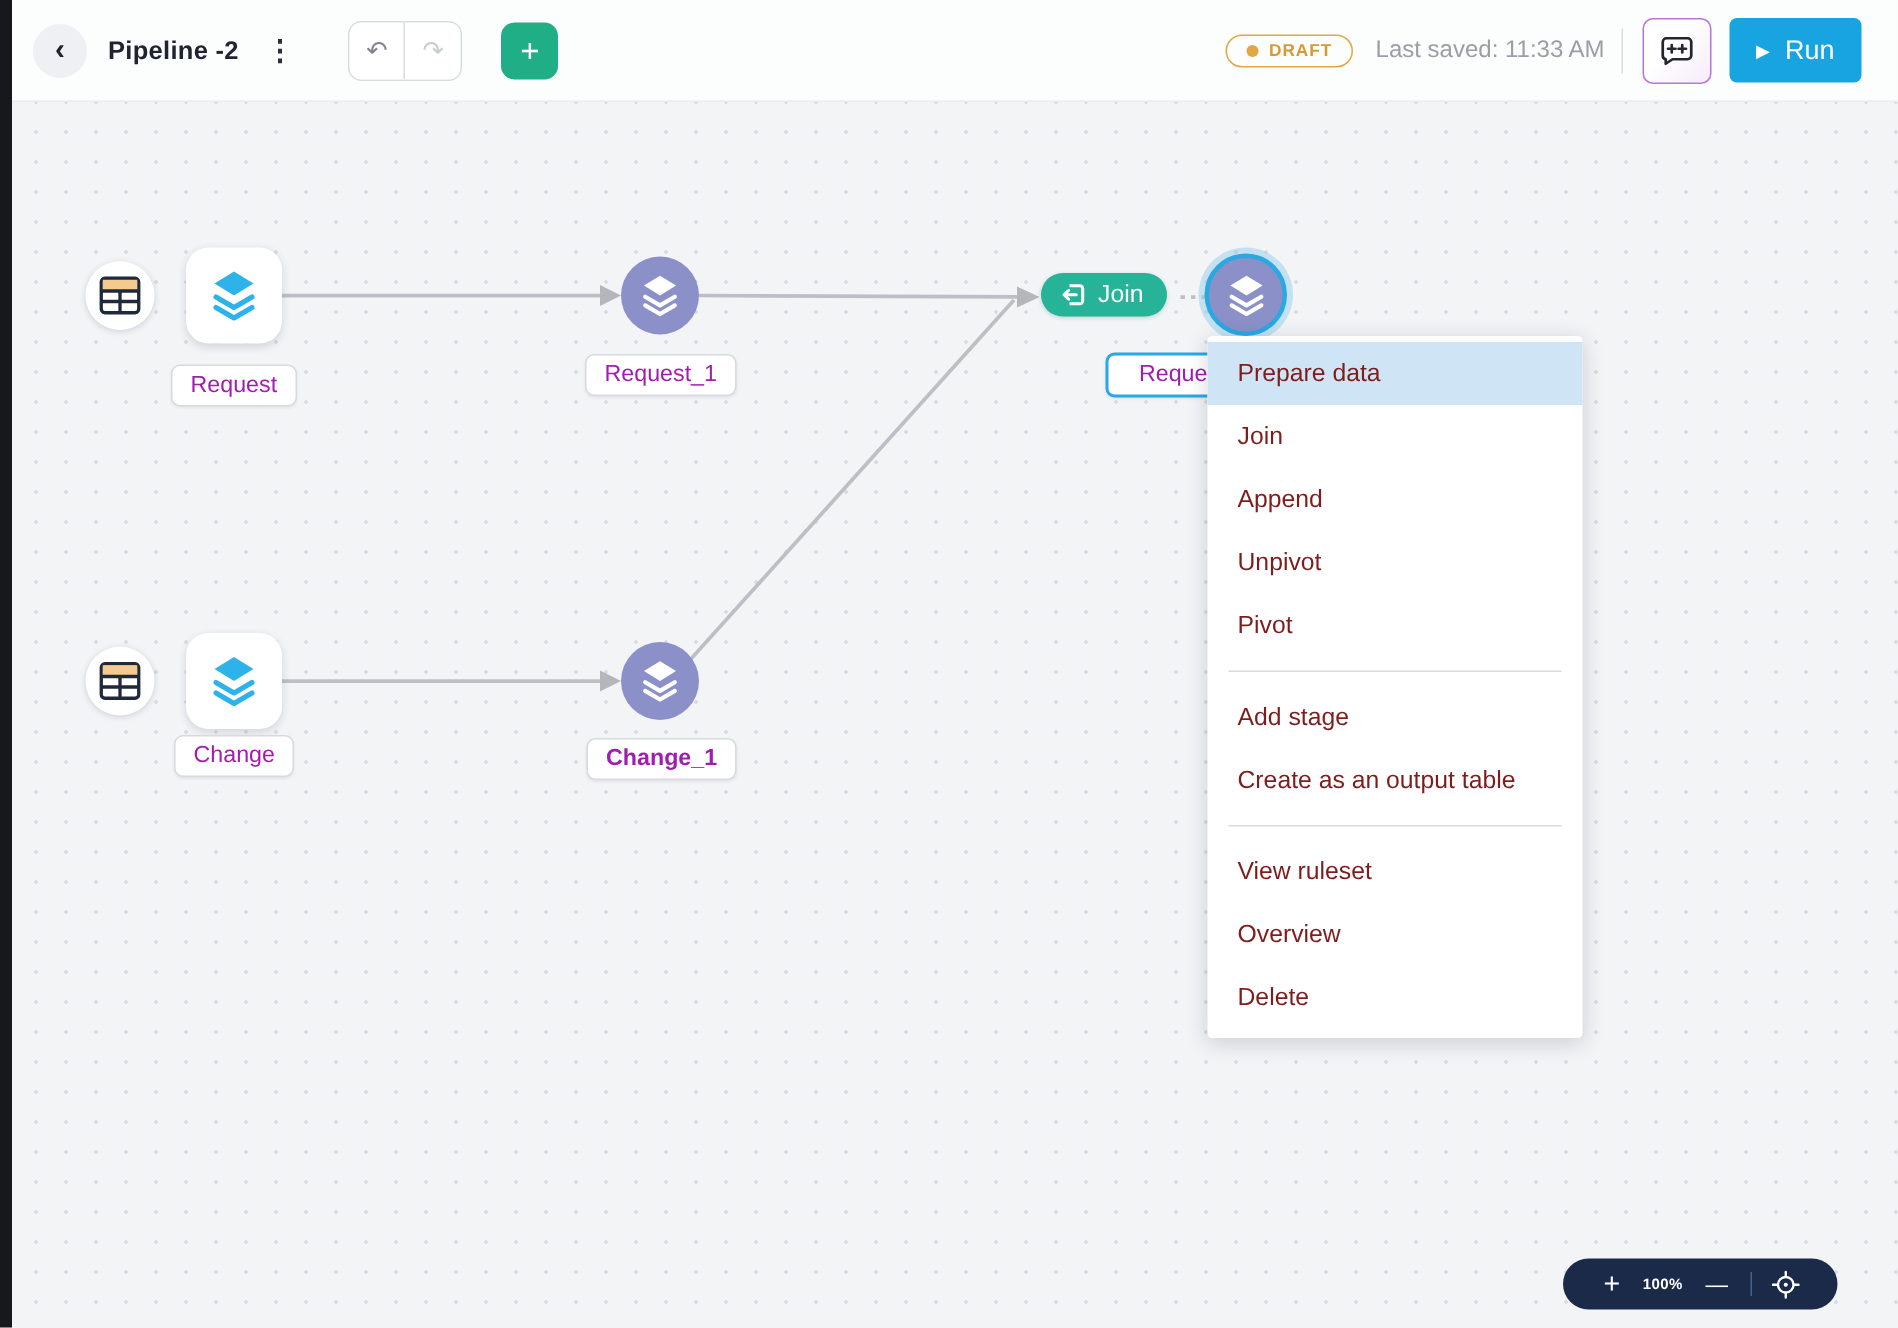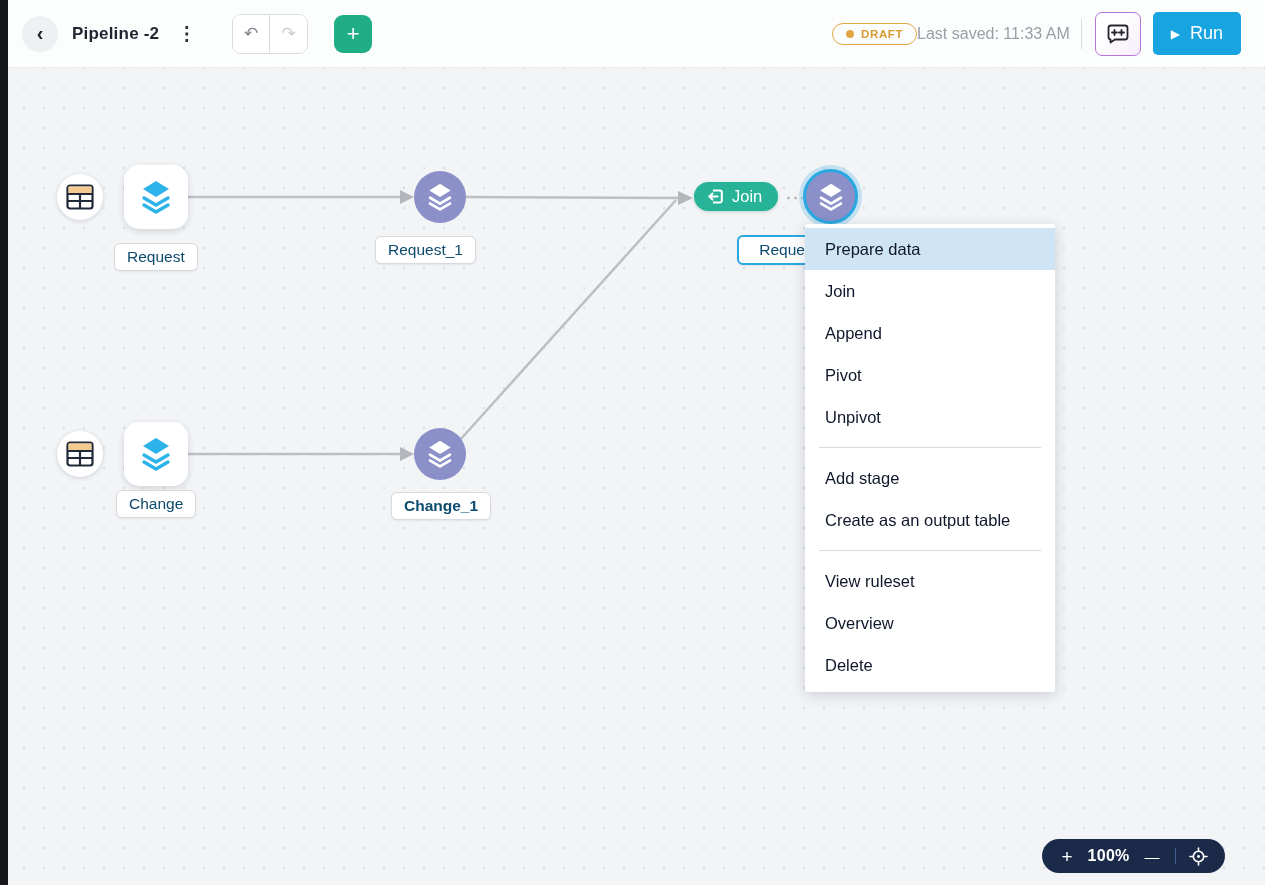--- a/index.html
+++ b/index.html
@@ -15,49 +15,49 @@
   .seg { display:flex; border:1px solid #d7dade; border-radius:9px; overflow:hidden; background:#fff; margin-left:18px; }
   .seg button { width:37px; height:38px; border:none; background:#fff; font-size:17px; cursor:pointer; }
   .seg button:first-child { border-right:1px solid #d7dade; color:#80858e; }
   .seg button:last-child { color:#c9ccd2; }
   .plus-btn { width:38px; height:38px; margin-left:12px; border:none; border-radius:9px; background:#1fae86; color:#fff; font-size:22px; line-height:1; cursor:pointer; display:flex; align-items:center; justify-content:center; }
 
   .h-right { margin-left:auto; display:flex; align-items:center; padding-right:24px; }
   .draft-badge { display:flex; align-items:center; gap:7px; border:1px solid #e2a744; border-radius:13px; padding:4px 13px;text-align:right; }
   .draft-dot { width:8px; height:8px; border-radius:50%; background:#e2a744; }
   .draft-text { font-size:11.5px; font-weight:bold; color:#d79a33; letter-spacing:.6px; }
-  .last-saved { font-size:16px; color:#9a9ea6; }
+  .last-saved { font-size:16px; color:#9a9ea6; margin-left:15px; }
   .h-divider { width:1px; height:30px; background:#d9dce0; margin:0 13px 0 11px; }
   .ai-btn { width:46px; height:44px; border:1.5px solid #b675dd; border-radius:7px; background:linear-gradient(135deg,#ffffff 40%,#f6ecfa); display:flex; align-items:center; justify-content:center; cursor:pointer; }
   .schedule-btn { display:flex; align-items:center; gap:9px; height:43px; padding:0 16px; margin-left:9px; background:#fff; border:1px solid #d6d9dd; border-radius:7px; font-size:17.5px; color:#2a3342; cursor:pointer; }
   .run-btn { display:flex; align-items:center; gap:10px; height:43px; padding:0 18px; margin-left:12px; background:#18a3e1; border:none; border-radius:5px; color:#fff; font-size:18px; cursor:pointer; }
   .run-play { font-size:12px; }
 
   
   .canvas { position:absolute; left:8px; top:68px; right:0; bottom:0; background:linear-gradient(90deg,#f1f3f5,#f6f7f9); background-image:radial-gradient(#d9dce2 1.3px, transparent 1.4px); background-size:20px 20px; background-position:6px 10px; }
   .wires { position:absolute; left:0; top:0; width:100%; height:100%; pointer-events:none; }
 
   .src-badge { position:absolute; width:46px; height:46px; border-radius:50%; background:#fff; box-shadow:0 1px 4px rgba(40,50,70,.18); display:flex; align-items:center; justify-content:center; cursor:pointer; }
   .stage-node { position:absolute; width:64px; height:64px; border-radius:15px; background:#fff; box-shadow:0 2px 6px rgba(40,50,70,.16); display:flex; align-items:center; justify-content:center; cursor:pointer; }
   .tnode { position:absolute; width:52px; height:52px; border-radius:50%; background:#8c90c9; display:flex; align-items:center; justify-content:center; cursor:pointer; }
   .tnode.selected { width:55px; height:55px; border:3px solid #2aa8e2; box-shadow:0 0 0 4px rgba(138,201,236,.45); }
-  .node-label { position:absolute; background:#fff; border:1px solid #d8dade; border-radius:6px; padding:4px 12px; font-size:15.5px; color:#0c4a6e; white-space:nowrap; box-shadow:0 1px 2px rgba(40,50,70,.08); text-align:center; }
+  .node-label { position:absolute; background:#fff; border:1px solid #d8dade; border-radius:6px; padding:4px 12px; font-size:15.5px; color:#a21caf; white-space:nowrap; box-shadow:0 1px 2px rgba(40,50,70,.08); text-align:center; }
   .node-label.selected { border:2px solid #2aa8e2; overflow:hidden; }
   .join-pill { position:absolute; display:flex; align-items:center; gap:8px; background:#27b397; border-radius:17px; padding:5px 16px 5px 13px; color:#fff; font-size:16.5px; cursor:pointer; box-shadow:0 1px 3px rgba(30,120,100,.25); }
 
   
   .ctx-menu { position:absolute; left:797px; top:156px; width:250px; background:#fff; border-radius:3px; box-shadow:0 3px 14px rgba(30,40,60,.18); padding:4px 0 6px 0; z-index:30; }
-  .ctx-item { height:42px; display:flex; align-items:center; padding-left:20px; font-size:16.5px; color:#0f172a; cursor:pointer; }
+  .ctx-item { height:42px; display:flex; align-items:center; padding-left:20px; font-size:16.5px; color:#7f1d1d; cursor:pointer; }
   .ctx-item.selected { background:#cfe5f6; }
   .ctx-divider { height:1px; background:#d8dadd; margin:9px 14px; }
 
   
   .zoom-bar { position:absolute; left:1034px; top:771px; width:183px; height:34px; background:#1c2a4a; border-radius:17px; display:flex; align-items:center; justify-content:center; gap:13px; color:#fff; }
   .zoom-btn { background:none; border:none; color:#fff; font-size:19px; cursor:pointer; line-height:1; padding:0 2px; }
-  .zoom-level { font-size:16px; font-weight:bold; letter-spacing:.3px; }
+  .zoom-level { font-size:10px; font-weight:bold; letter-spacing:.3px; }
   .zoom-divider { width:1px; height:16px; background:#45608c; }
   .zoom-target { display:flex; align-items:center; cursor:pointer; }
 </style>
 </head>
 <body>
 
 <div class="edge-strip"></div>
 
 <div class="header">
   <div class="h-left">
@@ -129,21 +129,21 @@
   </div>
   <div class="node-label" style="left:106px; top:175px;">Request</div>
 
   <div class="tnode" style="left:406px; top:103px;">
     <svg width="28" height="30" viewBox="0 0 34 36">
       <path d="M17 2 L30 10 L17 18 L4 10 Z" fill="#ffffff"></path>
       <path d="M5 19 L17 26 L29 19" fill="none" stroke="#ffffff" stroke-width="3.4" stroke-linecap="round" stroke-linejoin="round"></path>
       <path d="M5 26 L17 33 L29 26" fill="none" stroke="#ffffff" stroke-width="3.4" stroke-linecap="round" stroke-linejoin="round"></path>
     </svg>
   </div>
-  <div class="node-label" style="left:367px; top:168px;">Request_1</div>
+  <div class="node-label" style="left:382px; top:168px;">Request_1</div>
 
   <div class="join-pill" style="left:686px; top:114px;">
     <svg width="17" height="17" viewBox="0 0 17 17">
       <path d="M6 2.5 h7 a1.8 1.8 0 0 1 1.8 1.8 v8.4 a1.8 1.8 0 0 1 -1.8 1.8 h-7" fill="none" stroke="#fff" stroke-width="2"></path>
       <path d="M10.5 8.5 H2.5 M5.5 5.5 L2.3 8.5 L5.5 11.5" fill="none" stroke="#fff" stroke-width="2" stroke-linecap="round" stroke-linejoin="round"></path>
     </svg>
     <span>Join</span>
   </div>
 
   <div class="tnode selected" style="left:795px; top:101px;">
@@ -177,22 +177,22 @@
       <path d="M5 19 L17 26 L29 19" fill="none" stroke="#ffffff" stroke-width="3.4" stroke-linecap="round" stroke-linejoin="round"></path>
       <path d="M5 26 L17 33 L29 26" fill="none" stroke="#ffffff" stroke-width="3.4" stroke-linecap="round" stroke-linejoin="round"></path>
     </svg>
   </div>
   <div class="node-label" style="left:383px; top:424px;font-weight:bold;">Change_1</div>
 
   <div class="ctx-menu">
     <div class="ctx-item selected">Prepare data</div>
     <div class="ctx-item">Join</div>
     <div class="ctx-item">Append</div>
+    <div class="ctx-item">Unpivot</div>
     <div class="ctx-item">Pivot</div>
-    <div class="ctx-item">Unpivot</div>
     <div class="ctx-divider"></div>
     <div class="ctx-item">Add stage</div>
     <div class="ctx-item">Create as an output table</div>
     <div class="ctx-divider"></div>
     <div class="ctx-item">View ruleset</div>
     <div class="ctx-item">Overview</div>
     <div class="ctx-item">Delete</div>
   </div>
 
   <div class="zoom-bar">

